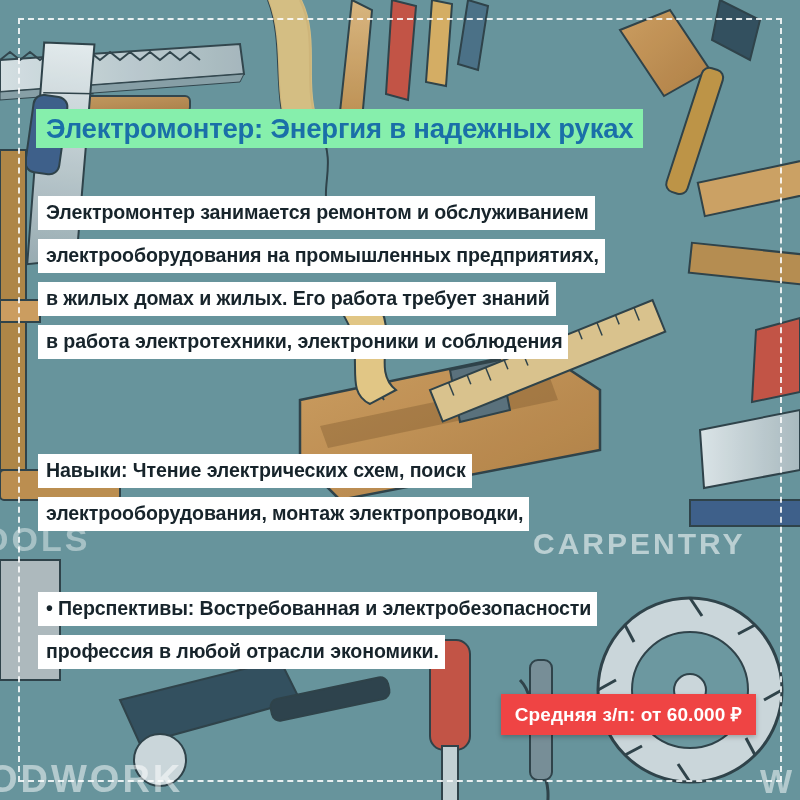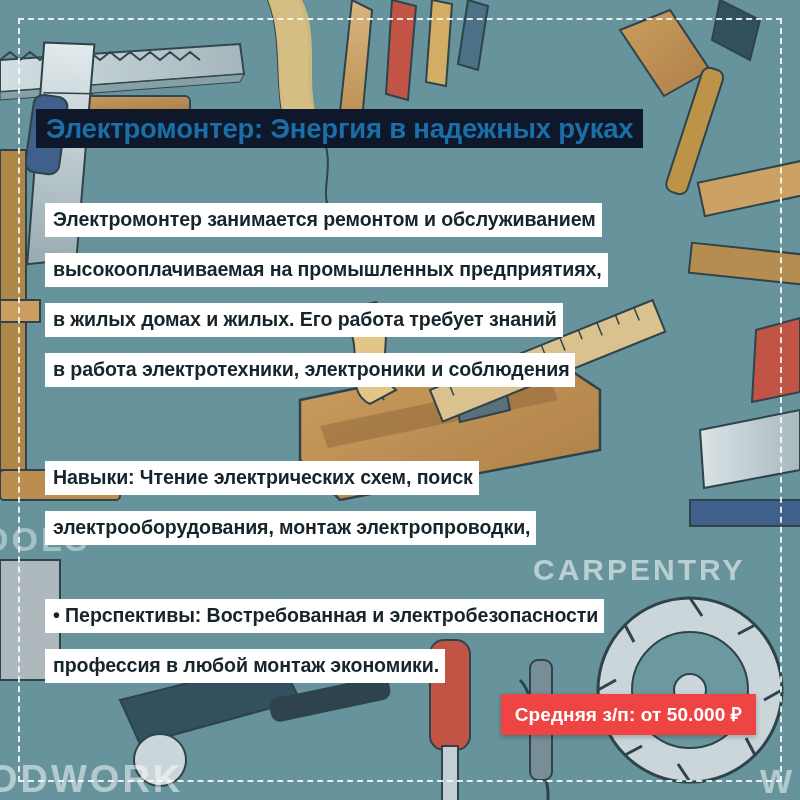--- a/index.html
+++ b/index.html
@@ -61,35 +61,35 @@
     position: absolute;
     left: 36px;
     top: 108px;
     right: 36px;
   }
   .title {
     display: inline;
     font-size: 27.5px;
     font-weight: bold;
     color: #1a6fa8;
-    background: #0f172a;
+    background: #86efac;
     line-height: 1.5;
     padding: 4px 10px 4px 10px;
     box-decoration-break: clone;
     -webkit-box-decoration-break: clone;
     letter-spacing: -0.2px;
   }
 
   .para {
     position: absolute;
     left: 38px;
     right: 40px;
   }
   .para p {
-    margin: 7px;
+    margin: 0;
     font-size: 0;
   }
   .para .line {
     display: inline-block;
     font-size: 19.6px;
     font-weight: bold;
     color: #17242b;
     background: #ffffff;
     line-height: 1.28;
     padding: 4px 6px 5px 8px;
@@ -121,21 +121,21 @@
   .wm {
     position: absolute;
     font-weight: bold;
     color: rgba(255,255,255,0.35);
     letter-spacing: 3px;
     z-index: 1;
     pointer-events: none;
   }
   #wm-carpentry {
     left: 533px;
-    top: 553px;
+    top: 527px;
     font-size: 30px;
     color: rgba(255,255,255,0.55);
   }
   #wm-woodwork {
     left: -12px;
     top: 758px;
     font-size: 38px;
     color: rgba(255,255,255,0.5);
   }
   #wm-right {
@@ -291,33 +291,33 @@
   <div id="frame"></div>
 
   <div id="content">
 
     <div class="title-wrap">
       <span class="title">Электромонтер: Энергия в надежных руках</span>
     </div>
 
     <div class="para" id="desc">
       <p><span class="line">Электромонтер занимается ремонтом и обслуживанием</span></p>
-      <p><span class="line">высокооплачиваемая на промышленных предприятиях,</span></p>
+      <p><span class="line">электрооборудования на промышленных предприятиях,</span></p>
       <p><span class="line">в жилых домах и жилых. Его работа требует знаний</span></p>
       <p><span class="line">в работа электротехники, электроники и соблюдения</span></p>
     </div>
 
     <div class="para" id="skills">
       <p><span class="line"> Навыки: Чтение электрических схем, поиск</span></p>
       <p><span class="line">электрооборудования, монтаж электропроводки,</span></p>
     </div>
 
     <div class="para" id="prospects">
       <p><span class="line"> •  Перспективы: Востребованная и электробезопасности</span></p>
-      <p><span class="line">профессия в любой монтаж экономики.</span></p>
+      <p><span class="line">профессия в любой отрасли экономики.</span></p>
     </div>
 
     <div class="salary-wrap">
-      <span class="salary">Средняя з/п: от 50.000 ₽</span>
+      <span class="salary">Средняя з/п: от 60.000 ₽</span>
     </div>
 
   </div>
 </div>
 
 </body></html>

